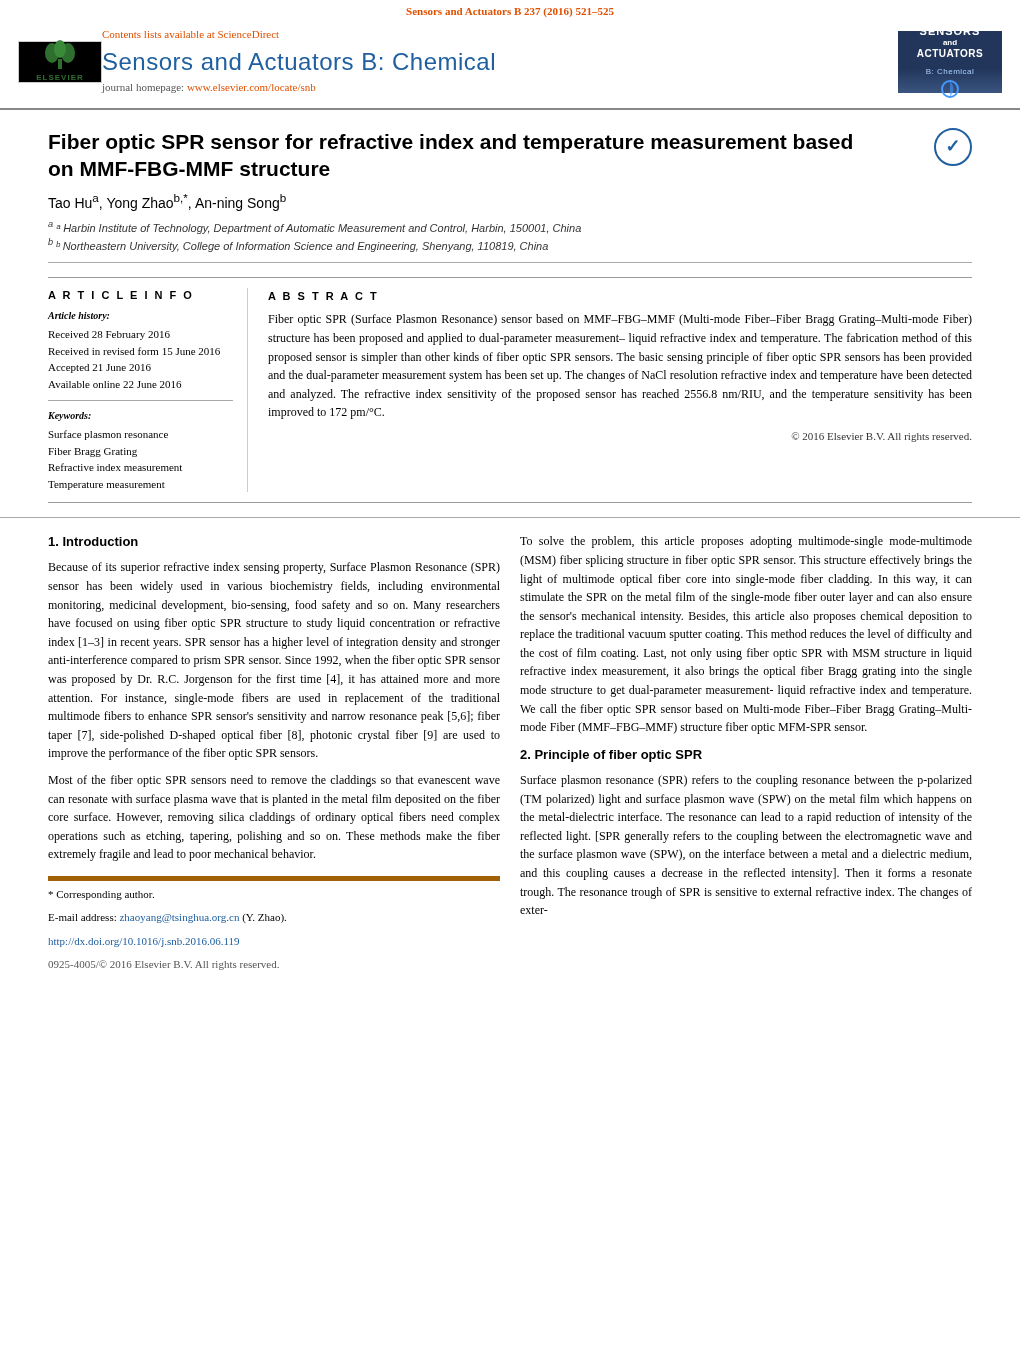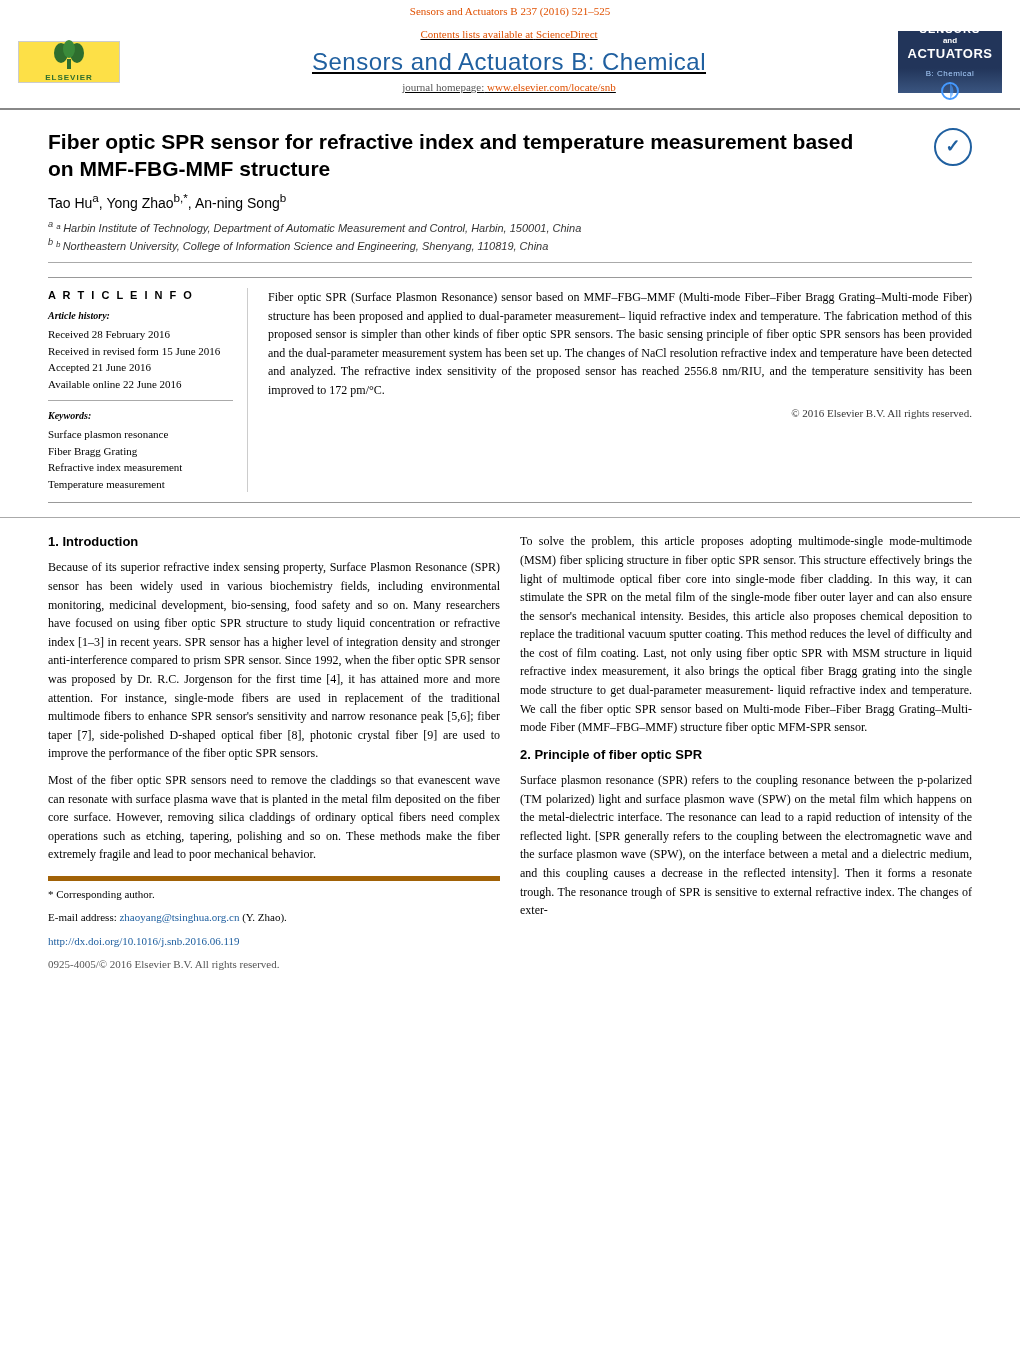--- a/index.html
+++ b/index.html
@@ -22,54 +22,53 @@
     .journal-header {
       border-bottom: 2px solid #888;
       padding-bottom: 6px;
       margin-bottom: 0;
     }
     .journal-top-bar {
       text-align: center;
       font-size: 11px;
       color: #e05000;
       padding: 4px 12px 2px;
+      font-weight: bold;
     }
     .journal-header-inner {
       display: flex;
       align-items: center;
       justify-content: space-between;
       padding: 6px 18px 6px 18px;
     }
     .elsevier-logo-box {
-      width: 102px;
+      width: 84px;
       height: 42px;
-      background: #fde047;
+      background: #000000;
       border: 1px solid #ccc;
       display: flex;
       flex-direction: column;
       align-items: center;
       justify-content: center;
     }
     .elsevier-tree {
       display: flex;
       flex-direction: column;
       align-items: center;
     }
     .elsevier-text {
       font-size: 8px;
       font-family: Arial, sans-serif;
       color: #2e6e2e;
       font-weight: bold;
       letter-spacing: 1px;
       margin-top: 1px;
     }
     .journal-title-center {
-      text-align: center;
       flex: 1;
-      text-decoration: underline;
     }
     .journal-contents-line {
       font-size: 11px;
       color: #555;
       margin-bottom: 2px;
     }
     .journal-contents-line span { color: #e05000; }
     .journal-main-title {
       font-size: 24px;
       font-family: Arial, sans-serif;
@@ -292,21 +291,21 @@
         <div class="journal-homepage">
           <span>journal homepage:</span>
           <span style="color:#e05000;">www.elsevier.com/locate/snb</span>
         </div>
       </div>
 
       <div class="sensors-logo-img">
         <div style="color:#fff; font-family:Arial,sans-serif; font-size:9px; font-weight:bold; text-align:center; line-height:1.2;">
           <div style="font-size:11px; letter-spacing:1px;">SENSORS</div>
           <div style="font-size:8px;">and</div>
-          <div style="font-size:13px; letter-spacing:0.5px;">ACTUATORS</div>
+          <div style="font-size:10px; letter-spacing:0.5px;">ACTUATORS</div>
         </div>
         <div style="width:70px; height:1px; background:#aaa; margin:3px 0;"></div>
         <div style="color:#aad0ff; font-family:Arial,sans-serif; font-size:8px; text-align:center; letter-spacing:0.5px;">B: Chemical</div>
         <div style="margin-top:3px; display:flex; justify-content:center;">
           <svg width="30" height="18" viewBox="0 0 30 18">
             <circle cx="15" cy="9" r="8" fill="none" stroke="#4499ff" stroke-width="2"></circle>
             <path d="M15 1 Q22 9 15 17" fill="#4499ff" opacity="0.6"></path>
           </svg>
         </div>
       </div>
@@ -341,20 +340,21 @@
         <p>Available online 22 June 2016</p>
         <hr class="divider-line">
         <div class="section-title">Keywords:</div>
         <p>Surface plasmon resonance</p>
         <p>Fiber Bragg Grating</p>
         <p>Refractive index measurement</p>
         <p>Temperature measurement</p>
       </div>
 
       <div class="abstract-col">
+        <h3>A B S T R A C T</h3>
         <p>Fiber optic SPR (Surface Plasmon Resonance) sensor based on MMF–FBG–MMF (Multi-mode Fiber–Fiber Bragg Grating–Multi-mode Fiber) structure has been proposed and applied to dual-parameter measurement– liquid refractive index and temperature. The fabrication method of this proposed sensor is simpler than other kinds of fiber optic SPR sensors. The basic sensing principle of fiber optic SPR sensors has been provided and the dual-parameter measurement system has been set up. The changes of NaCl resolution refractive index and temperature have been detected and analyzed. The refractive index sensitivity of the proposed sensor has reached 2556.8 nm/RIU, and the temperature sensitivity has been improved to 172 pm/°C.</p>
         <div class="copyright-line">© 2016 Elsevier B.V. All rights reserved.</div>
       </div>
     </div>
   </div>
 
   <div class="main-body">
 
     <div class="body-col">
       <h2>1.  Introduction</h2>

